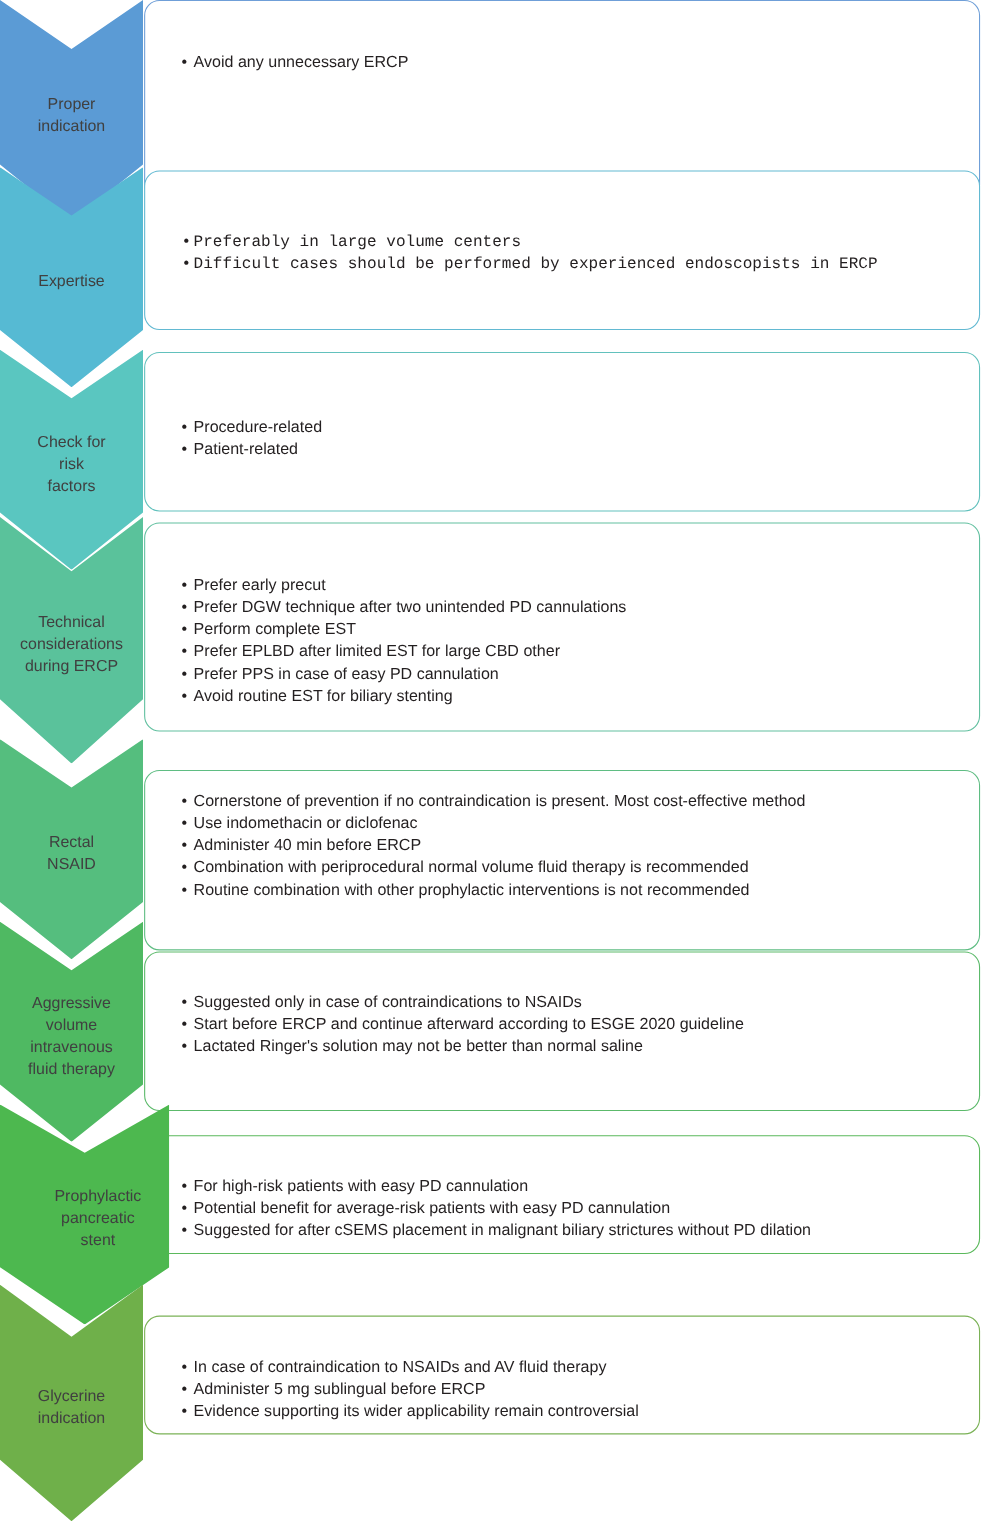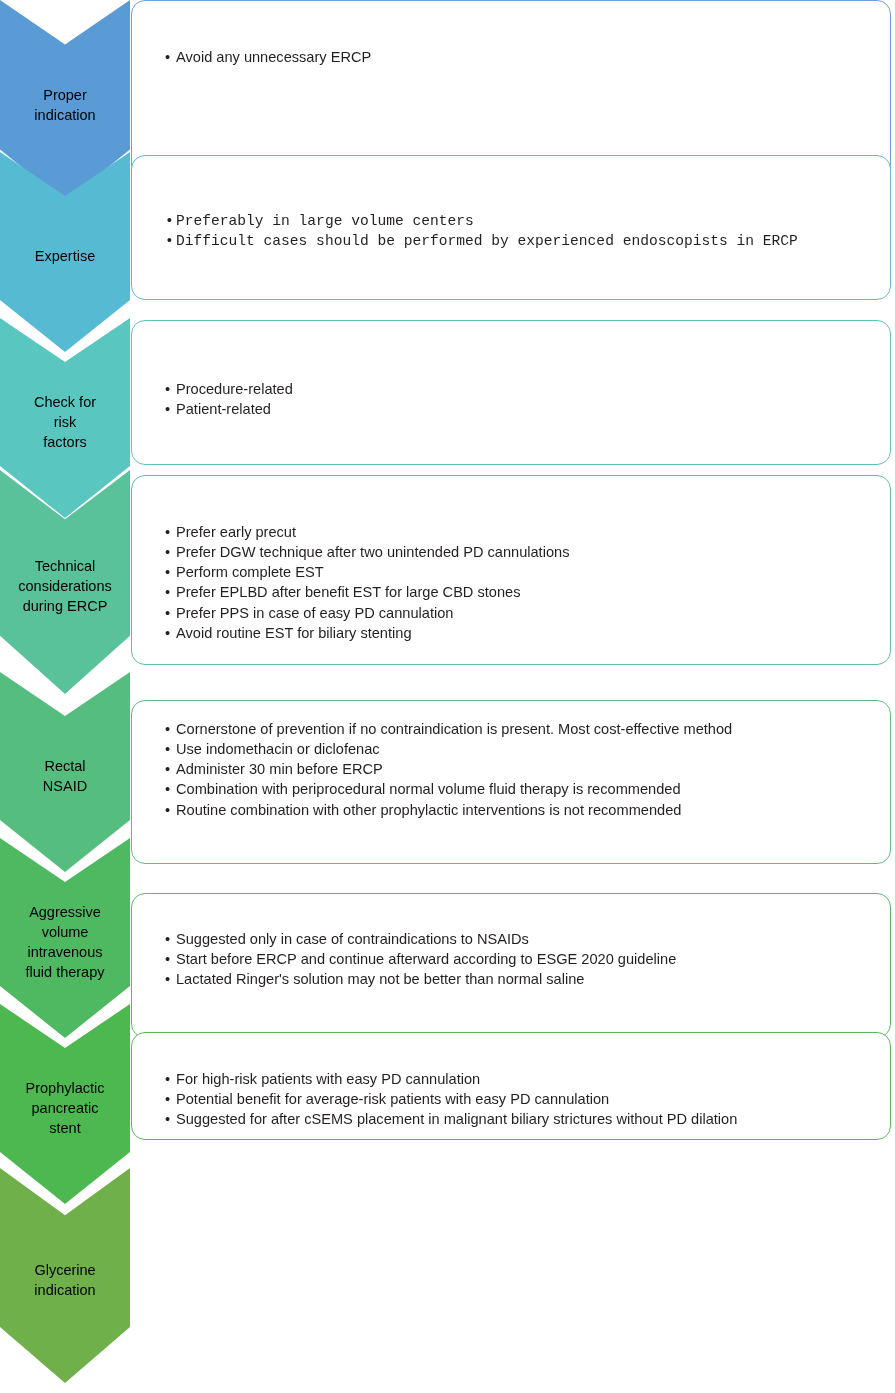--- a/index.html
+++ b/index.html
@@ -29,21 +29,21 @@
     height:100%;
     clip-path:polygon(0% 0%, 50% 22%, 100% 0%, 100% 74%, 50% 100%, 0% 74%);
     display:flex;
     align-items:center;
     justify-content:center;
   }
   .chev-label{
     position:relative;
     z-index:2;
     text-align:center;
-    color:#000000;
+    color:#404040;
     font-size:14.5px;
     line-height:1.38;
     width:124px;
     padding-top:8px;
     white-space:pre-line;
   }
   
   .box{
     position:absolute;
     left:131px;
@@ -117,48 +117,48 @@
 risk
 factors</div>
       </div>
     </div>
     <div class="row" style="top: 475px; height: 190px;">
       <div class="box" style="border-color: rgb(98, 192, 160);">
         <ul class="bullets" style="top: 46px;">
           <li>Prefer early precut</li>
           <li>Prefer DGW technique after two unintended PD cannulations</li>
           <li>Perform complete EST</li>
-          <li>Prefer EPLBD after benefit EST for large CBD stones</li>
+          <li>Prefer EPLBD after limited EST for large CBD other</li>
           <li>Prefer PPS in case of easy PD cannulation</li>
           <li>Avoid routine EST for biliary stenting</li>
         </ul>
       </div>
       <div class="chev" style="background: rgb(90, 194, 155); top: -5px; height: 224px;">
         <div class="chev-label">Technical
 considerations
 during ERCP</div>
       </div>
     </div>
     <div class="row" style="top: 700px; height: 164px;">
       <div class="box" style="border-color: rgb(95, 189, 131);">
         <ul class="bullets" style="top: 18px;">
           <li>Cornerstone of prevention if no contraindication is present. Most cost-effective method</li>
           <li>Use indomethacin or diclofenac</li>
-          <li>Administer 30 min before ERCP</li>
+          <li>Administer 40 min before ERCP</li>
           <li>Combination with periprocedural normal volume fluid therapy is recommended</li>
           <li>Routine combination with other prophylactic interventions is not recommended</li>
         </ul>
       </div>
       <div class="chev" style="background: rgb(85, 190, 126); top: -28px; height: 200px;">
         <div class="chev-label">Rectal
 NSAID</div>
       </div>
     </div>
     <div class="row" style="top: 865px; height: 145px;">
-      <div class="box" style="border-color: rgb(92, 186, 107); margin-top: 28px;">
+      <div class="box" style="border-color: rgb(92, 186, 107);">
         <ul class="bullets" style="top: 35px;">
           <li>Suggested only in case of contraindications to NSAIDs</li>
           <li>Start before ERCP and continue afterward according to ESGE 2020 guideline</li>
           <li>Lactated Ringer's solution may not be better than normal saline</li>
         </ul>
       </div>
       <div class="chev" style="background: rgb(79, 185, 98); top: -27px; height: 200px;">
         <div class="chev-label">Aggressive
 volume
 intravenous
@@ -166,25 +166,32 @@
       </div>
     </div>
     <div class="row" style="top: 1032px; height: 108px;">
       <div class="box" style="border-color: rgb(91, 185, 92);">
         <ul class="bullets" style="top: 36px;">
           <li>For high-risk patients with easy PD cannulation</li>
           <li>Potential benefit for average-risk patients with easy PD cannulation</li>
           <li>Suggested for after cSEMS placement in malignant biliary strictures without PD dilation</li>
         </ul>
       </div>
-      <div class="chev" style="background: rgb(77, 184, 79); top: -28px; height: 200px;">
+      <div class="chev" style="background: rgb(77, 184, 79); top: -28px; height: 200px; padding-left: 24px;">
         <div class="chev-label">Prophylactic
 pancreatic
 stent</div>
       </div>
     </div>
     <div class="row" style="top: 1196px; height: 108px;">
+      <div class="box" style="border-color: rgb(123, 178, 87);">
+        <ul class="bullets" style="top: 36px;">
+          <li>In case of contraindication to NSAIDs and AV fluid therapy</li>
+          <li>Administer 5 mg sublingual before ERCP</li>
+          <li>Evidence supporting its wider applicability remain controversial</li>
+        </ul>
+      </div>
       <div class="chev" style="background: rgb(111, 176, 74); top: -28px; height: 215px;">
         <div class="chev-label">Glycerine
 indication</div>
       </div>
     </div>
   </div>
 
 </body></html>

